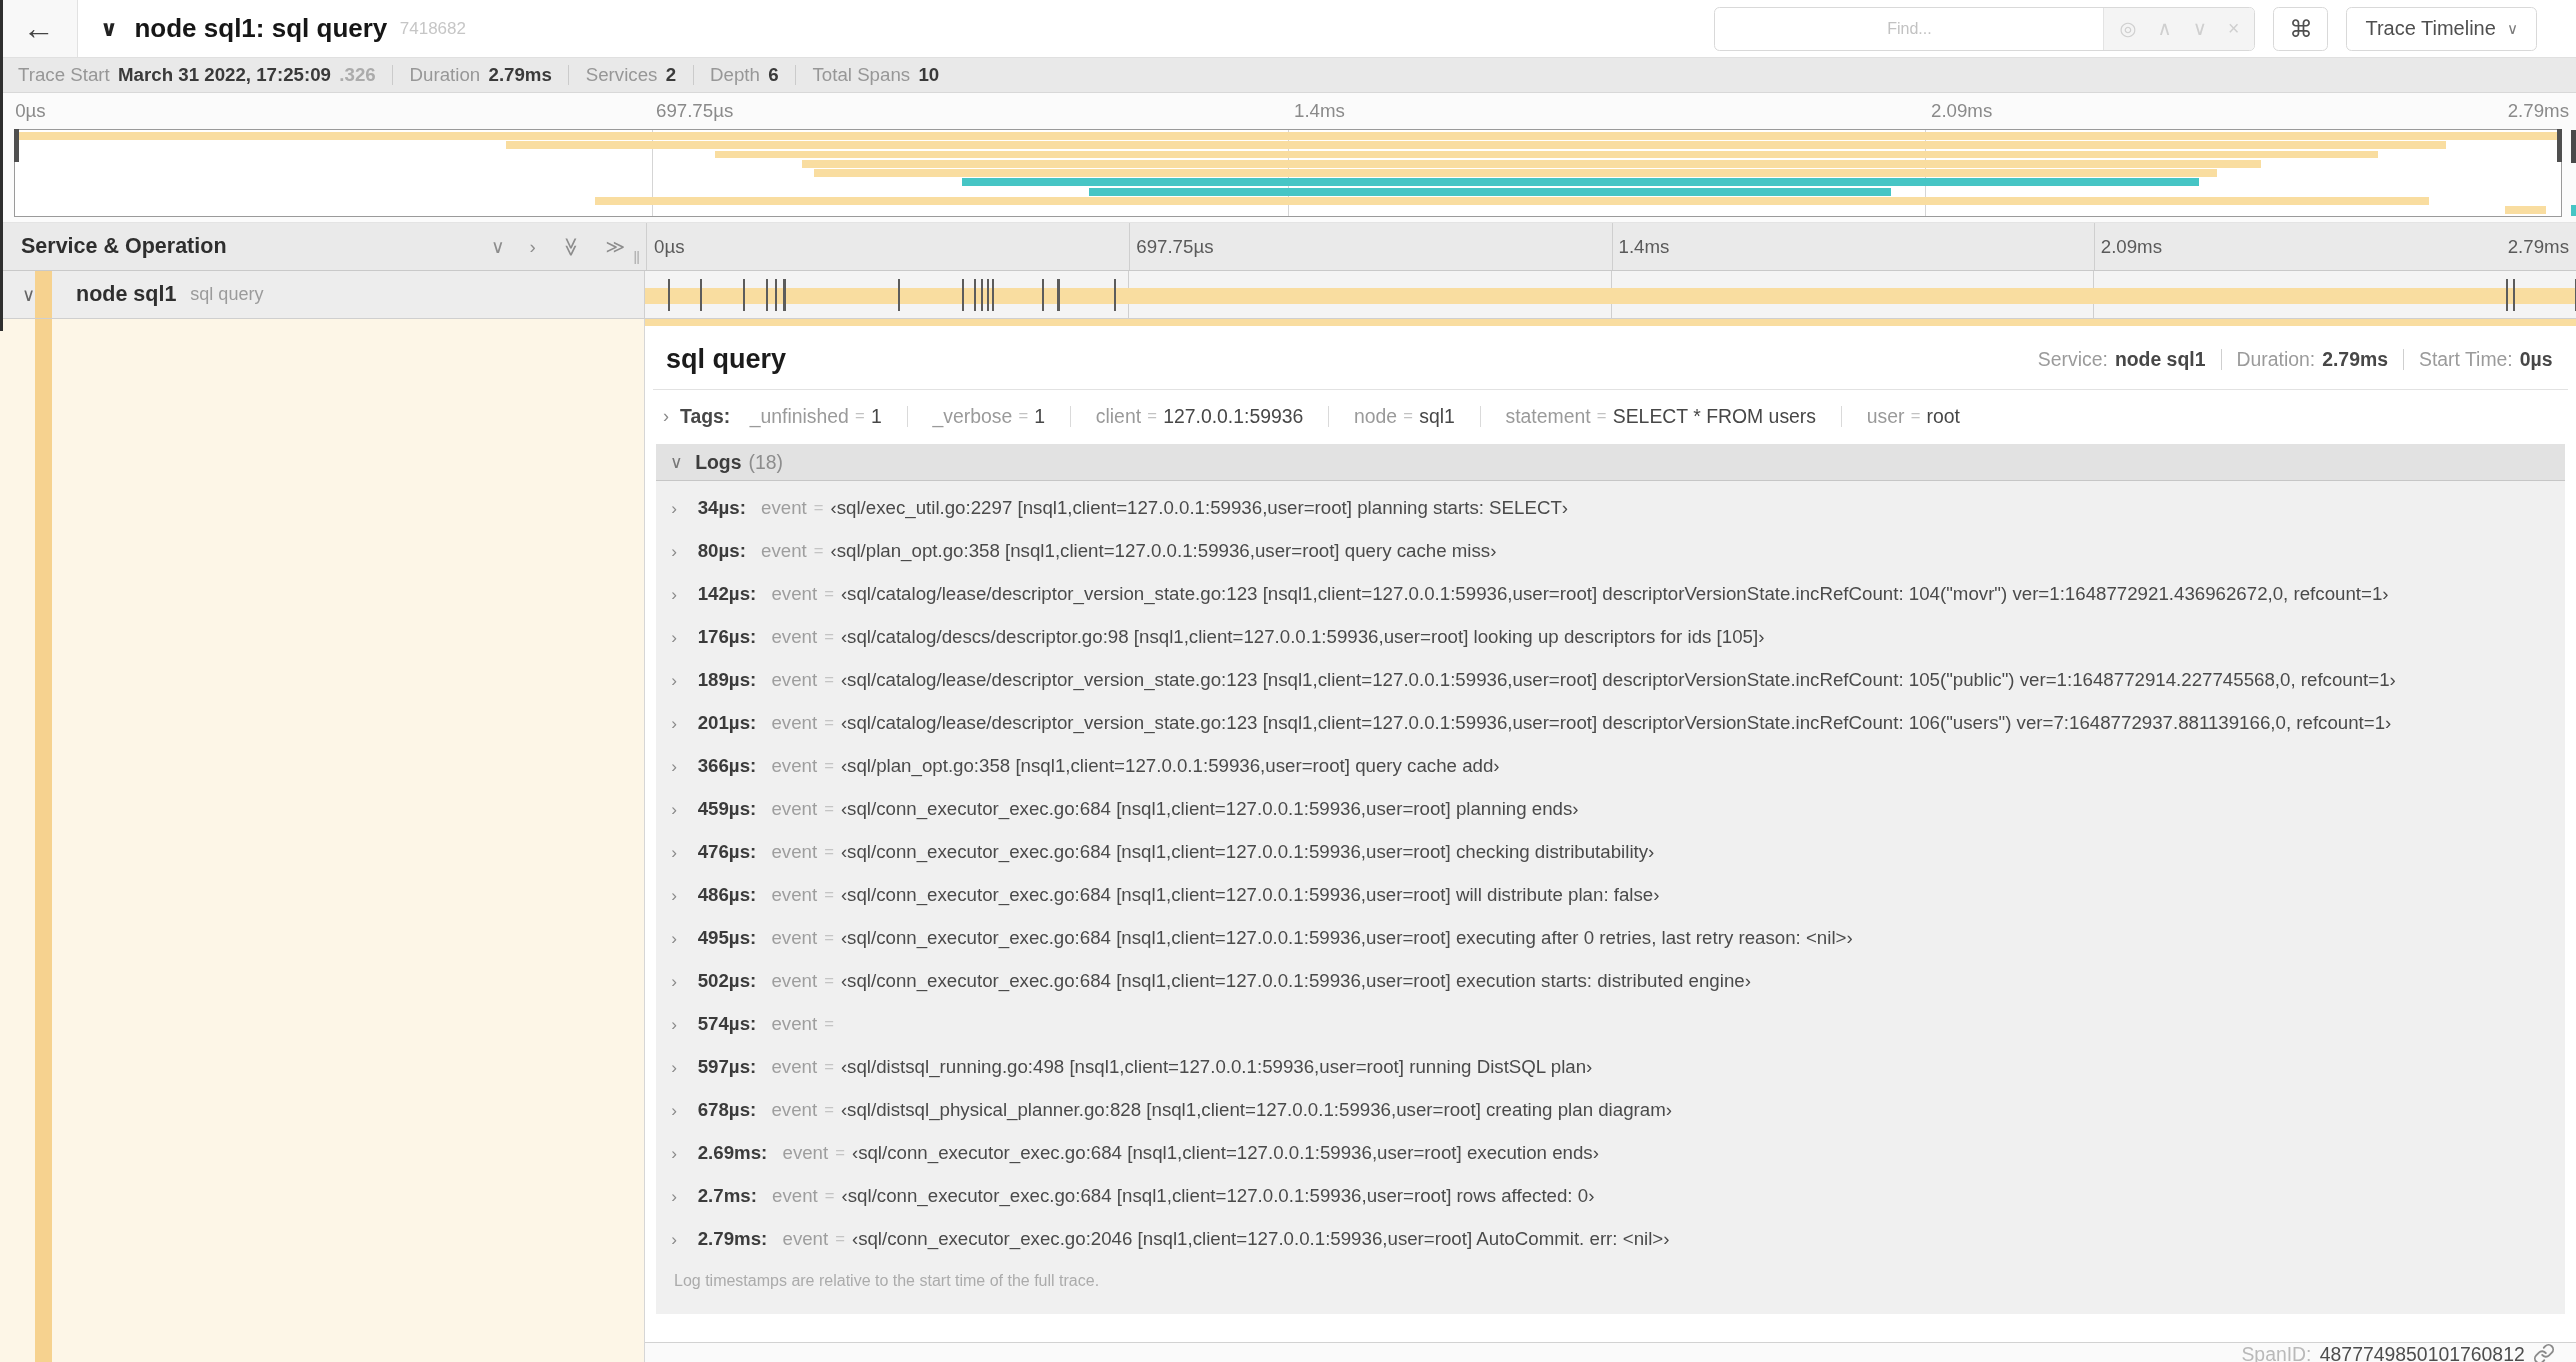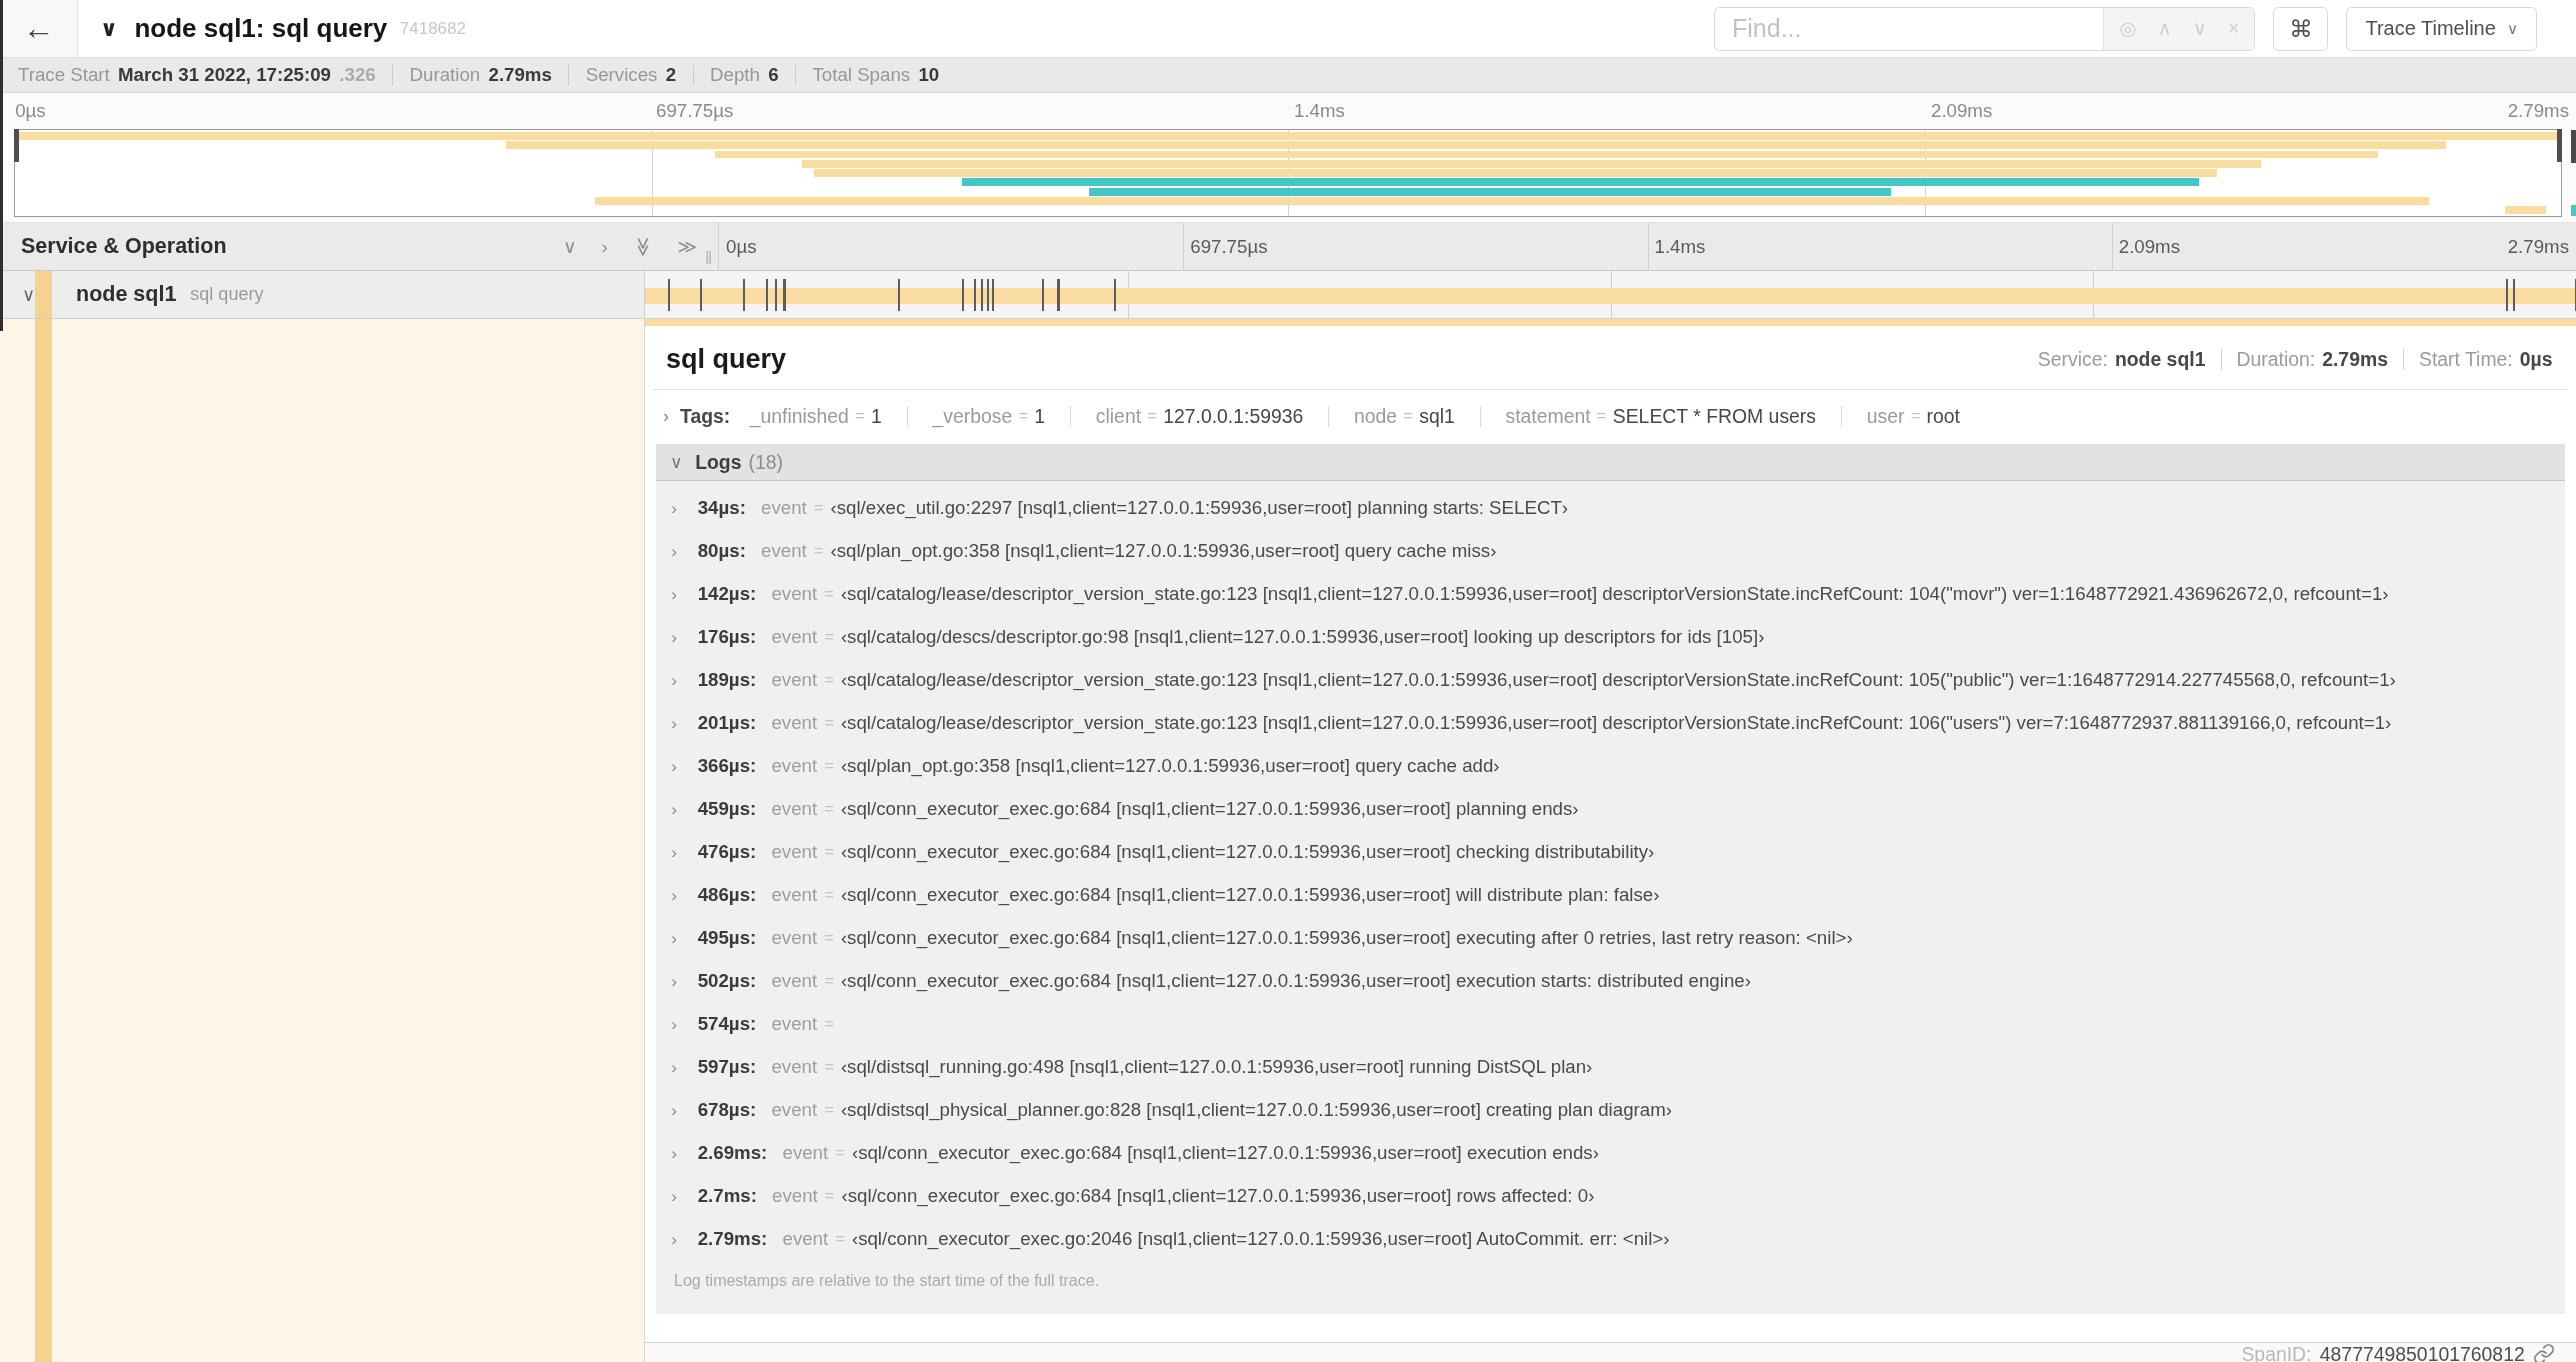--- a/index.html
+++ b/index.html
@@ -12,21 +12,21 @@
 
   
   .top-header { height:58px; background:#fff; border-bottom:0.7px solid #e0e0e0; display:flex; align-items:center; flex:0 0 auto; }
   .back-btn { width:78px; height:100%; display:flex; align-items:center; justify-content:center;
     font-size:32px; color:#454545; background:#f8f8f8; border-right:0.7px solid #e2e2e2; cursor:pointer; }
   .title-chevron { margin-left:22px; font-size:22px; font-weight:700; color:#222; cursor:pointer; }
   .page-title { margin-left:16.6px; font-size:26px; font-weight:700; color:#161616; white-space:nowrap; }
   .trace-id { margin-left:12.5px; font-size:17px; font-weight:500; color:#c6c6c6; }
   .header-right { margin-left:auto; display:flex; align-items:center; gap:18px; margin-right:39px; }
   .find-group { display:flex; align-items:stretch; height:44px; border:0.7px solid #d9d9d9; border-radius:5.5px; overflow:hidden; background:#fff; }
-  .find-input { width:388px; border:none; outline:none; padding:0 16.6px; font-size:25px; color:#444; background:transparent; font-family:inherit; }
+  .find-input { width:388px; border:none; outline:none; padding:0 16.6px; font-size:16px; color:#444; background:transparent; font-family:inherit;text-align:center; }
   .find-input::placeholder { color:#c2c2c2; }
   .find-tools { display:flex; align-items:center; gap:21px; background:#f4f4f4; border-left:0.7px solid #e3e3e3; padding:0 15.2px; color:#cfcfcf; font-size:19.4px; }
   .find-tools span { cursor:pointer; }
   .kbd-btn { height:44px; width:55px; border:0.7px solid #d9d9d9; border-radius:5.5px; background:#fff; display:flex; align-items:center; justify-content:center; font-size:23.5px; color:#4f4f4f; cursor:pointer; }
   .view-btn { height:44px; border:0.7px solid #d9d9d9; border-radius:5.5px; background:#fff; display:flex; align-items:center; gap:11px; padding:0 18px; font-size:20px; color:#4f4f4f; cursor:pointer; white-space:nowrap; }
   .view-btn .chev { font-size:15.2px; color:#7a7a7a; }
 
   
   .summary-bar { height:35px; background:#e9e9e9; border-bottom:0.7px solid #d8d8d8; display:flex; align-items:center; padding-left:18px; font-size:18.7px; color:#979797; flex:0 0 auto; white-space:nowrap; }
   .summary-bar b { color:#3a3a3a; font-weight:700; margin-left:8.3px; }
@@ -41,21 +41,21 @@
   .mm-grid { position:absolute; top:0; bottom:0; width:0.7px; background:#d5d5d5; }
   .mm-g1 { left:25%; } .mm-g2 { left:50%; } .mm-g3 { left:75%; }
   .mm-span { position:absolute; height:7.6px; }
   .mm-handle { position:absolute; width:5.5px; height:33px; background:#4f4f4f; top:-1.4px; cursor:col-resize; z-index:5; }
   .mm-handle.left { left:-1.4px; } .mm-handle.right { right:-1.4px; }
   .edge-dark { position:absolute; right:0; top:37px; width:4.8px; height:33px; background:#4a4a4a; }
   .edge-teal { position:absolute; right:0; top:112px; width:4.8px; height:11px; background:#46c5c5; }
 
   
   .grid-header { height:48px; background:#eaeaea; border-bottom:0.7px solid #c9c9c9; display:flex; flex:0 0 auto; }
-  .sop-cell { width:719px; flex:0 0 auto; display:flex; align-items:center; padding-left:21px; border-right:0.7px solid #cfcfcf; position:relative; }
+  .sop-cell { width:647px; flex:0 0 auto; display:flex; align-items:center; padding-left:21px; border-right:0.7px solid #cfcfcf; position:relative; }
   .sop-title { font-size:21.5px; font-weight:700; color:#2e2e2e; }
   .sop-icons { margin-left:auto; display:flex; align-items:center; gap:25px; margin-right:21px; color:#8d8d8d; font-size:18.7px; }
   .sop-icons span { cursor:pointer; }
   .rot90 { display:inline-block; transform:rotate(90deg); }
   .col-resizer { position:absolute; right:5.5px; bottom:1.4px; color:#b5b5b5; font-size:18px; cursor:col-resize; }
   .ticks-cell { flex:1 1 auto; position:relative; }
   .tick-grid { position:absolute; top:0; bottom:0; width:0.7px; background:#cfcfcf; }
   .tg1 { left:25%; } .tg2 { left:50%; } .tg3 { left:75%; }
   .tick-label { position:absolute; top:0; line-height:48px; font-size:18.7px; color:#5a5a5a; }
   .tl0 { left:7px; } .tl1 { left:calc(25% + 7px); } .tl2 { left:calc(50% + 7px); } .tl3 { left:calc(75% + 7px); } .tl4 { right:7px; }

